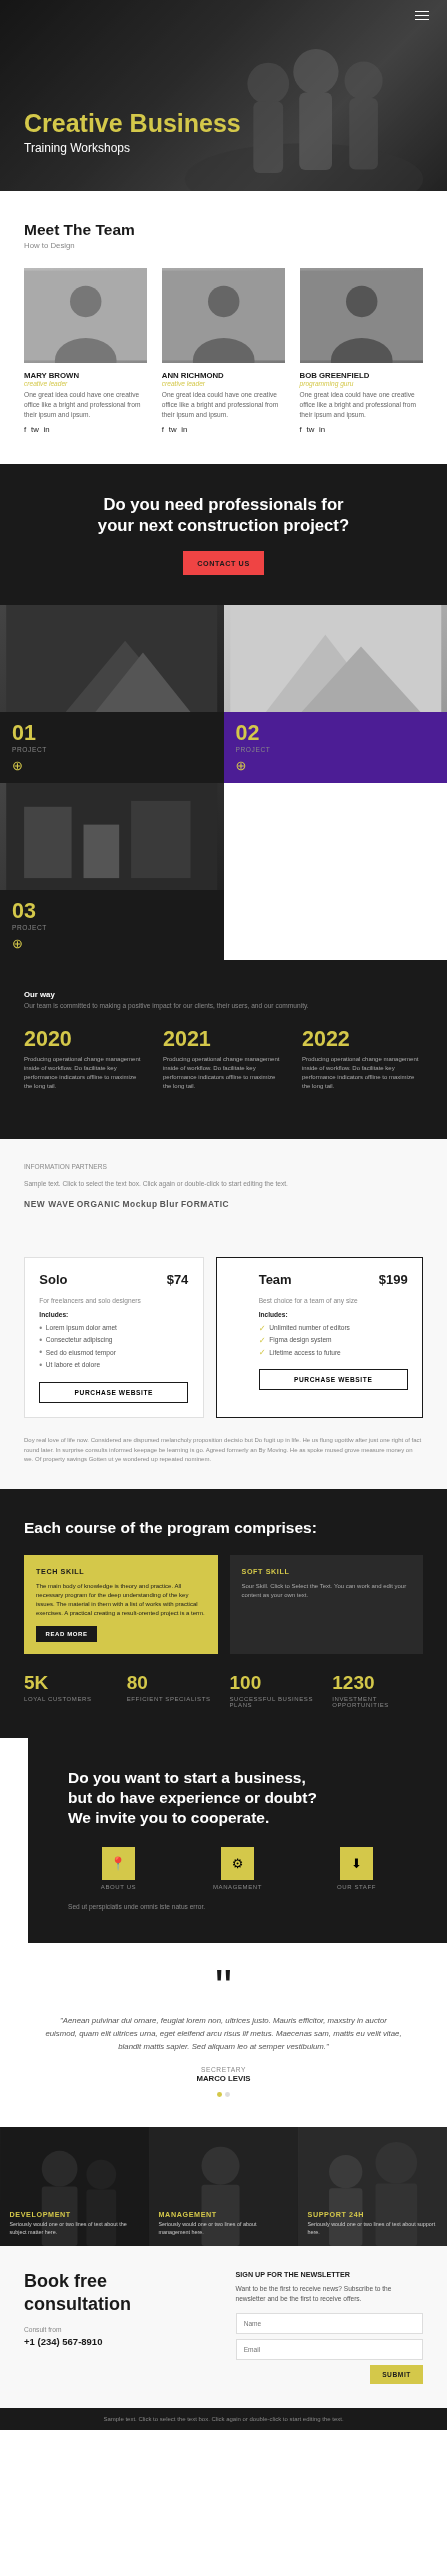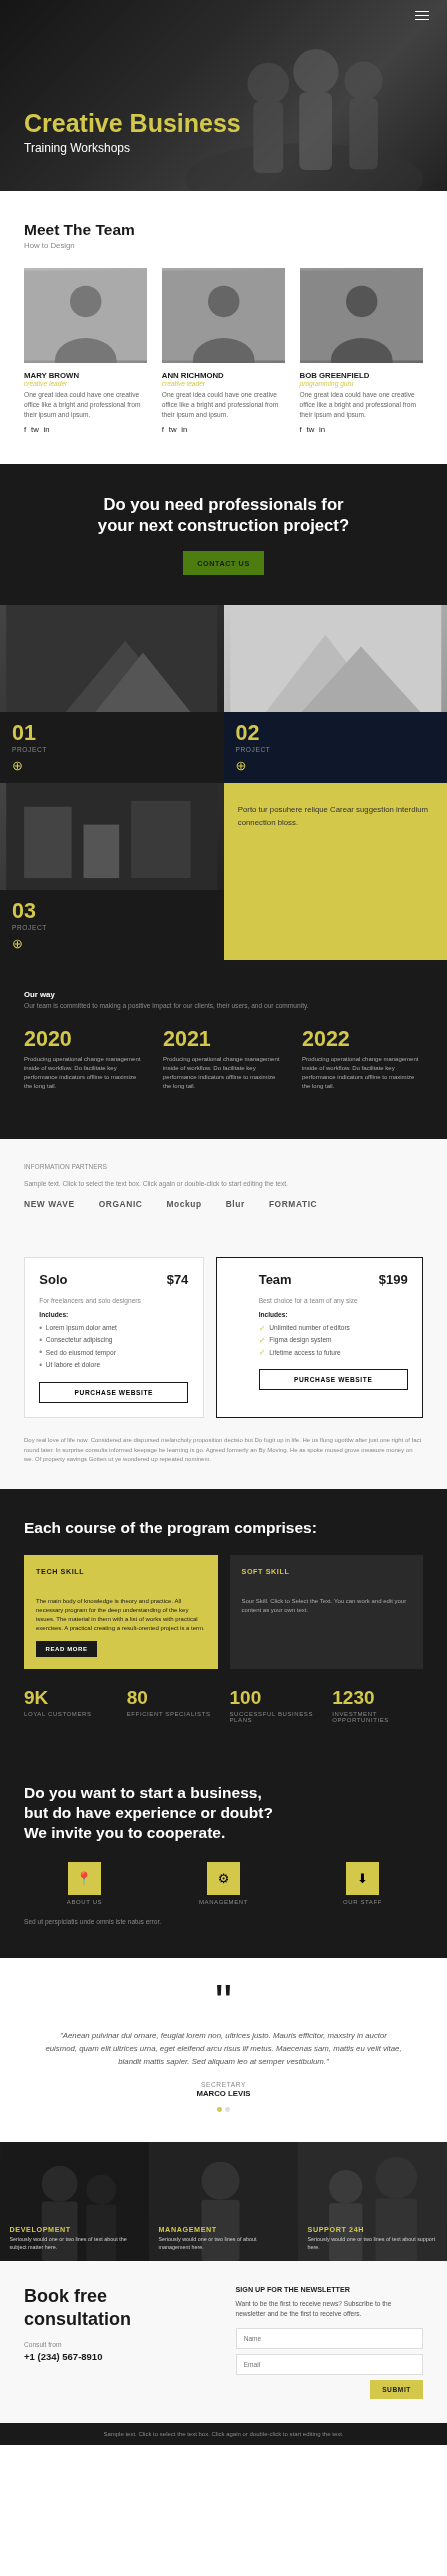--- a/index.html
+++ b/index.html
@@ -73,21 +73,21 @@
     .cta-dark {
       background: #1a1a1a;
       padding: 30px 24px;
       text-align: center;
     }
     .cta-dark h2 {
       font-size: 16.7px; font-weight: 900; color: #fff; line-height: 1.3; margin-bottom: 14.3px;
     }
     .cta-btn {
       display: inline-block;
-      background: #4d7c0f;
+      background: #ef4444;
       color: #1a1a1a;
       font-size: 7.2px;
       font-weight: 700;
       padding: 7.2px 14.3px;
       text-transform: uppercase;
       cursor: pointer;
       border: none;
       letter-spacing: 0.6px;
     }
 
@@ -96,21 +96,21 @@
     .projects-grid {
       display: grid;
       grid-template-columns: 1fr 1fr;
       grid-template-rows: auto auto;
     }
     .project-cell {
       position: relative;
       overflow: hidden;
     }
     .project-cell.dark { background: #1a1a1a; }
-    .project-cell.light { background: #0f172a; }
+    .project-cell.light { background: #4c1d95; }
     .project-cell.yellow { background: #d4c84a; }
     .project-photo-bg {
       width: 100%; height: 107px;
       background: linear-gradient(135deg, #ccc 0%, #999 100%);
     }
     .project-photo-bg.dark-photo {
       background: linear-gradient(135deg, #444 0%, #222 100%);
     }
     .project-label {
       padding: 9.5px 12px;
@@ -128,21 +128,21 @@
     .our-way-desc { font-size: 6.6px; color: #888; margin-bottom: 18px; }
     .years-row { display: flex; gap: 18px; margin-bottom: 18px; }
     .year-item { flex: 1; }
     .year-num { font-size: 21.5px; font-weight: 900; color: #d4c84a; }
     .year-text { font-size: 6px; color: #aaa; line-height: 1.5; margin-top: 3.6px; }
 
     
     .partners-section { padding: 24px 24px; background: #f8f8f8; }
     .partners-label { font-size: 6.6px; color: #888; margin-bottom: 9.5px; }
     .partners-note { font-size: 6.6px; color: #888; margin-bottom: 12px; }
-    .partners-row { display: flex; align-items: flex-end; gap: 24px; flex-wrap: wrap; }
+    .partners-row { display: flex; align-items: flex-end; gap: 2px; flex-wrap: wrap; }
     .partner-logo { font-size: 8.4px; font-weight: 700; color: #555; letter-spacing: 0.6px; }
 
     
     .pricing-section { padding: 24px 24px; background: #f8f8f8; }
     .pricing-cards { display: flex; gap: 12px; margin-bottom: 18px; }
     .pricing-card {
       flex: 1;
       border: 0.6px solid #e0e0e0;
       padding: 14.3px;
       background: #fff;
@@ -163,40 +163,40 @@
       cursor: pointer; text-transform: uppercase; letter-spacing: 0.6px;
     }
     .pricing-disclaimer { font-size: 6px; color: #888; line-height: 1.6; }
 
     
     .program-section { background: #1a1a1a; padding: 30px 24px; }
     .program-title { font-size: 15.5px; font-weight: 900; color: #fff; margin-bottom: 18px; }
     .program-grid { display: grid; grid-template-columns: 1fr 1fr; gap: 12px; }
     .program-card { background: #2a2a2a; padding: 12px; }
     .program-card.highlight { background: #d4c84a; }
-    .program-card-title { font-size: 7.2px; font-weight: 700; text-transform: uppercase; letter-spacing: 0.6px; margin-bottom: 21px; }
+    .program-card-title { font-size: 7.2px; font-weight: 700; text-transform: uppercase; letter-spacing: 0.6px; margin-bottom: 6px; }
     .program-card.highlight .program-card-title { color: #1a1a1a; }
     .program-card:not(.highlight) .program-card-title { color: #d4c84a; }
     .program-card-text { font-size: 6px; color: #aaa; line-height: 1.5; }
     .program-card.highlight .program-card-text { color: #1a1a1a; }
     .read-more-btn {
       display: inline-block; margin-top: 8.4px;
       background: #d4c84a; color: #1a1a1a;
       font-size: 6px; font-weight: 700; padding: 4.8px 9.5px;
       text-transform: uppercase; cursor: pointer; letter-spacing: 0.6px;
       border: none;
     }
     .program-card.highlight .read-more-btn { background: #1a1a1a; color: #fff; }
     .stats-row { display: flex; gap: 12px; margin-top: 18px; }
     .stat-item { flex: 1; }
     .stat-number { font-size: 19px; font-weight: 900; color: #d4c84a; }
     .stat-label { font-size: 6px; color: #888; text-transform: uppercase; letter-spacing: 0.6px; margin-top: 2.4px; }
 
     
-    .cooperation-section { padding: 30px 24px; background: #1a1a1a; }
+    .cooperation-section { padding: 30px 40px; background: #1a1a1a; margin-left: 28px; }
     .cooperation-title { font-size: 15.5px; font-weight: 900; color: #fff; line-height: 1.3; margin-bottom: 18px; }
     .icon-row { display: flex; gap: 18px; margin-bottom: 12px; }
     .icon-item { text-align: center; flex: 1; }
     .icon-box {
       width: 33px; height: 33px; background: #d4c84a;
       display: flex; align-items: center; justify-content: center;
       margin: 0 auto 4.8px;
       font-size: 13px;
     }
     .icon-label { font-size: 6px; color: #888; text-transform: uppercase; letter-spacing: 0.6px; }
@@ -394,28 +394,20 @@
             <rect x="210" y="30" width="100" height="130" fill="#3a3a3a"></rect>
           </svg>
       </div>
       <div class="project-label">
         <div class="project-number dark-num">03</div>
         <div class="project-tag">PROJECT</div>
         <span class="project-icon">⊕</span>
       </div>
     </div>
 
-    <div class="project-cell yellow">
-      <div style="padding:18px 14.3px;">
-        <p class="project-text" style="color:#333;font-size:7.8px;line-height:1.6;">Porto tur posuhere relique
-Carear suggestion
-interdium connection
-bloss.</p>
-      </div>
-    </div>
 
   </div>
 </div>
 
 <div class="our-way">
   <div class="our-way-title">Our way</div>
   <div class="our-way-desc">Our team is committed to making a positive impact for our clients, their users, and our community.</div>
   <div class="years-row">
     <div class="year-item">
       <div class="year-num">2020</div>
@@ -511,21 +503,21 @@
 
     <div class="program-card">
       <div class="program-card-title">SOFT SKILL</div>
       <div class="program-card-text">Sour Skill. Click to Select the Text. You can work and edit your content as your own text.</div>
     </div>
 
   </div>
 
   <div class="stats-row">
     <div class="stat-item">
-      <div class="stat-number">9K</div>
+      <div class="stat-number">5K</div>
       <div class="stat-label">LOYAL CUSTOMERS</div>
     </div>
     <div class="stat-item">
       <div class="stat-number">80</div>
       <div class="stat-label">EFFICIENT SPECIALISTS</div>
     </div>
     <div class="stat-item">
       <div class="stat-number">100</div>
       <div class="stat-label">SUCCESSFUL BUSINESS PLANS</div>
     </div>

